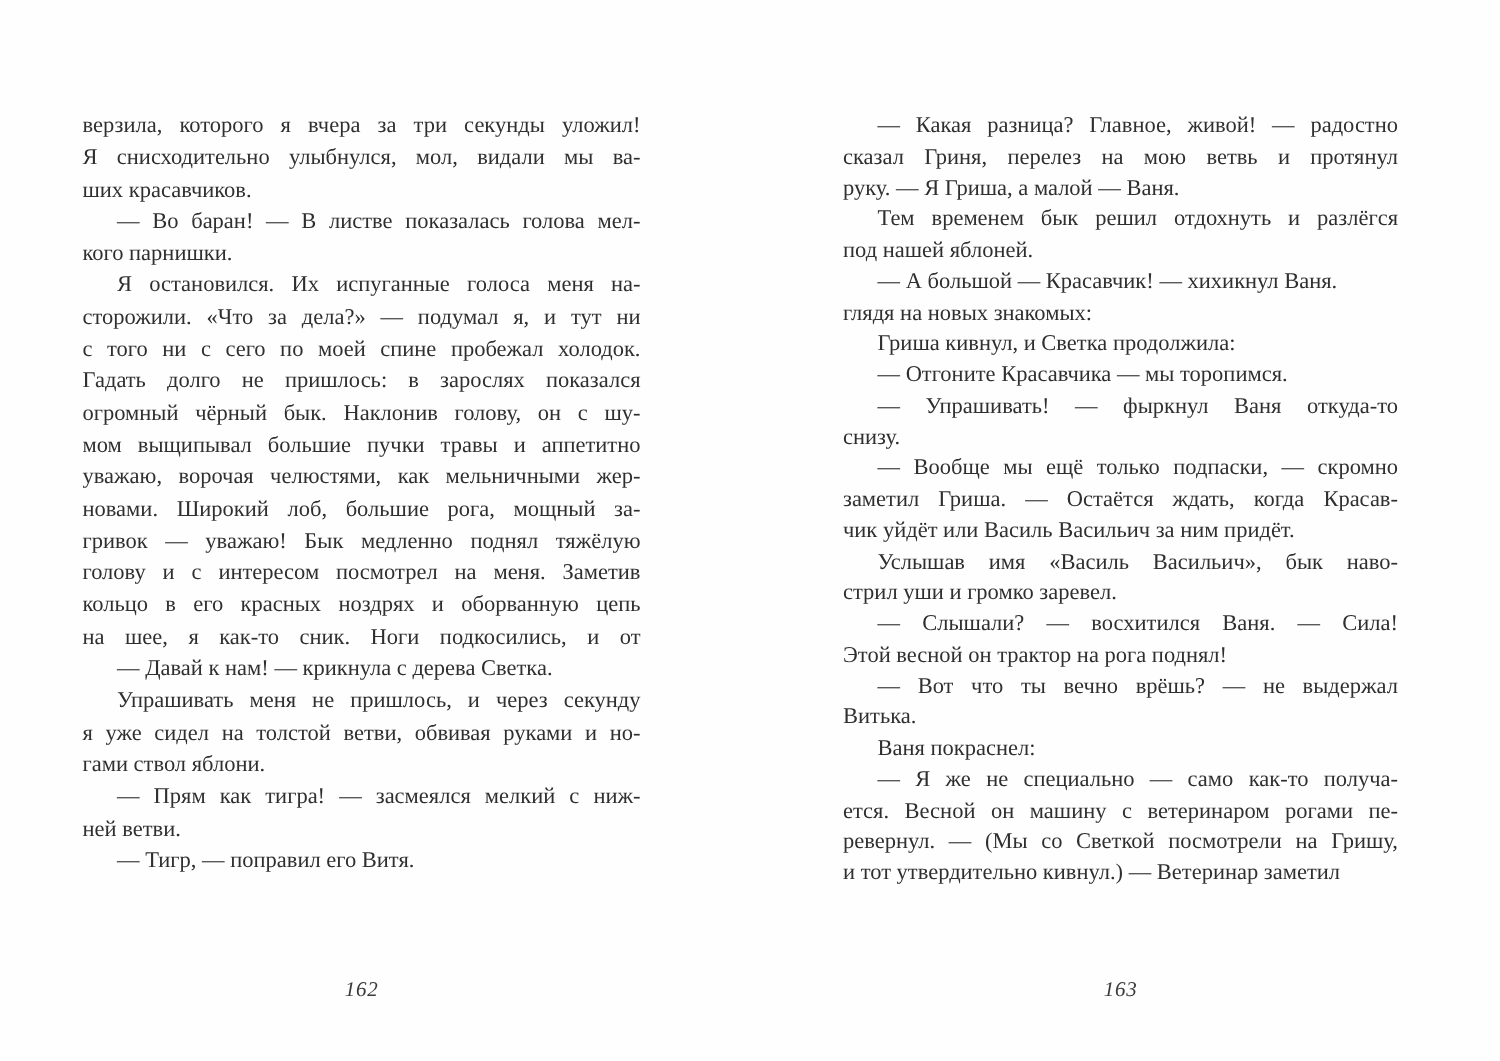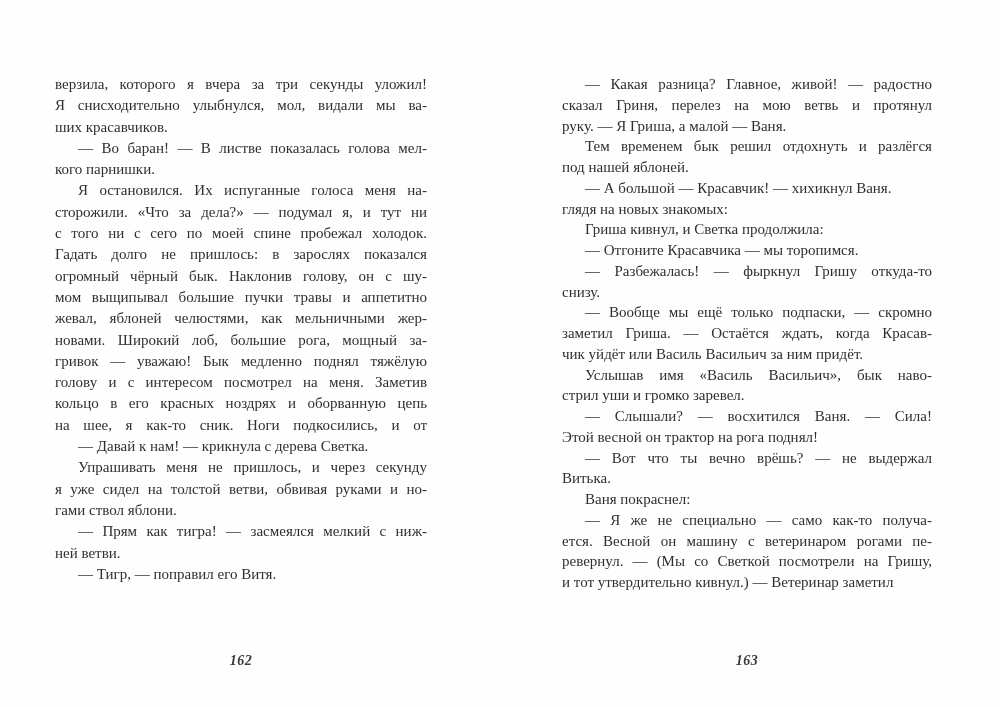--- a/index.html
+++ b/index.html
@@ -52,42 +52,41 @@
   .page-number {
     position: absolute;
     top: 653px;
     left: 0;
     right: 0;
     text-align: center;
     font-style: italic;
     font-size: 14px;
     letter-spacing: 0.5px;
     color: var(--pagenum);
-    font-weight: bold;
   }
 </style>
 </head>
 <body>
 
 <div class="spread">
 
   <section class="page page-left">
     <div class="page-text lh-left">
         <div class="line j">верзила, которого я вчера за три секунды уложил!</div>
         <div class="line j">Я снисходительно улыбнулся, мол, видали мы ва-</div>
         <div class="line">ших красавчиков.</div>
         <div class="line first j">— Во баран! — В листве показалась голова мел-</div>
         <div class="line">кого парнишки.</div>
         <div class="line first j">Я остановился. Их испуганные голоса меня на-</div>
         <div class="line j">сторожили. «Что за дела?» — подумал я, и тут ни</div>
         <div class="line j">с того ни с сего по моей спине пробежал холодок.</div>
         <div class="line j">Гадать долго не пришлось: в зарослях показался</div>
         <div class="line j">огромный чёрный бык. Наклонив голову, он с шу-</div>
         <div class="line j">мом выщипывал большие пучки травы и аппетитно</div>
-        <div class="line j">жевал, яблоней челюстями, как мельничными жер-</div>
+        <div class="line j">уважаю, ворочая челюстями, как мельничными жер-</div>
         <div class="line j">новами. Широкий лоб, большие рога, мощный за-</div>
         <div class="line j">гривок — уважаю! Бык медленно поднял тяжёлую</div>
         <div class="line j">голову и с интересом посмотрел на меня. Заметив</div>
         <div class="line j">кольцо в его красных ноздрях и оборванную цепь</div>
         <div class="line j">на шее, я как-то сник. Ноги подкосились, и от</div>
         <div class="line first">— Давай к нам! — крикнула с дерева Светка.</div>
         <div class="line first j">Упрашивать меня не пришлось, и через секунду</div>
         <div class="line j">я уже сидел на толстой ветви, обвивая руками и но-</div>
         <div class="line">гами ствол яблони.</div>
         <div class="line first j">— Прям как тигра! — засмеялся мелкий с ниж-</div>
@@ -101,21 +100,21 @@
     <div class="page-text lh-right">
         <div class="line first j">— Какая разница? Главное, живой! — радостно</div>
         <div class="line j">сказал Гриня, перелез на мою ветвь и протянул</div>
         <div class="line">руку. — Я Гриша, а малой — Ваня.</div>
         <div class="line first j">Тем временем бык решил отдохнуть и разлёгся</div>
         <div class="line">под нашей яблоней.</div>
         <div class="line first">— А большой — Красавчик! — хихикнул Ваня.</div>
         <div class="line">глядя на новых знакомых:</div>
         <div class="line first">Гриша кивнул, и Светка продолжила:</div>
         <div class="line first">— Отгоните Красавчика — мы торопимся.</div>
-        <div class="line first j">— Разбежалась! — фыркнул Гришу откуда-то</div>
+        <div class="line first j">— Упрашивать! — фыркнул Ваня откуда-то</div>
         <div class="line">снизу.</div>
         <div class="line first j">— Вообще мы ещё только подпаски, — скромно</div>
         <div class="line j">заметил Гриша. — Остаётся ждать, когда Красав-</div>
         <div class="line">чик уйдёт или Василь Васильич за ним придёт.</div>
         <div class="line first j">Услышав имя «Василь Васильич», бык наво-</div>
         <div class="line">стрил уши и громко заревел.</div>
         <div class="line first j">— Слышали? — восхитился Ваня. — Сила!</div>
         <div class="line">Этой весной он трактор на рога поднял!</div>
         <div class="line first j">— Вот что ты вечно врёшь? — не выдержал</div>
         <div class="line">Витька.</div>

